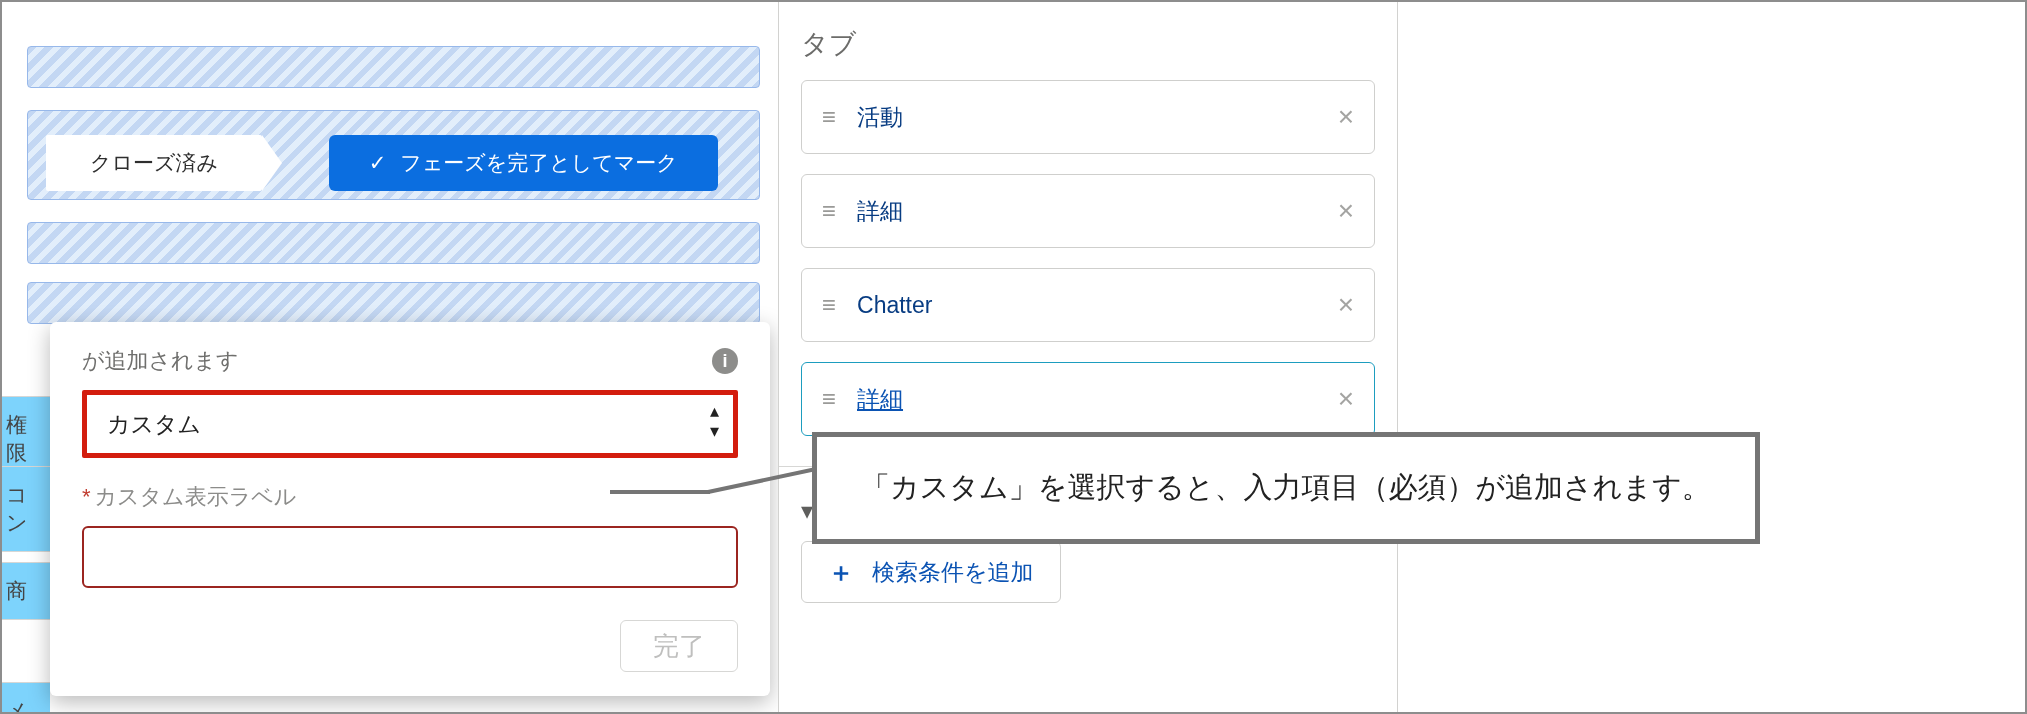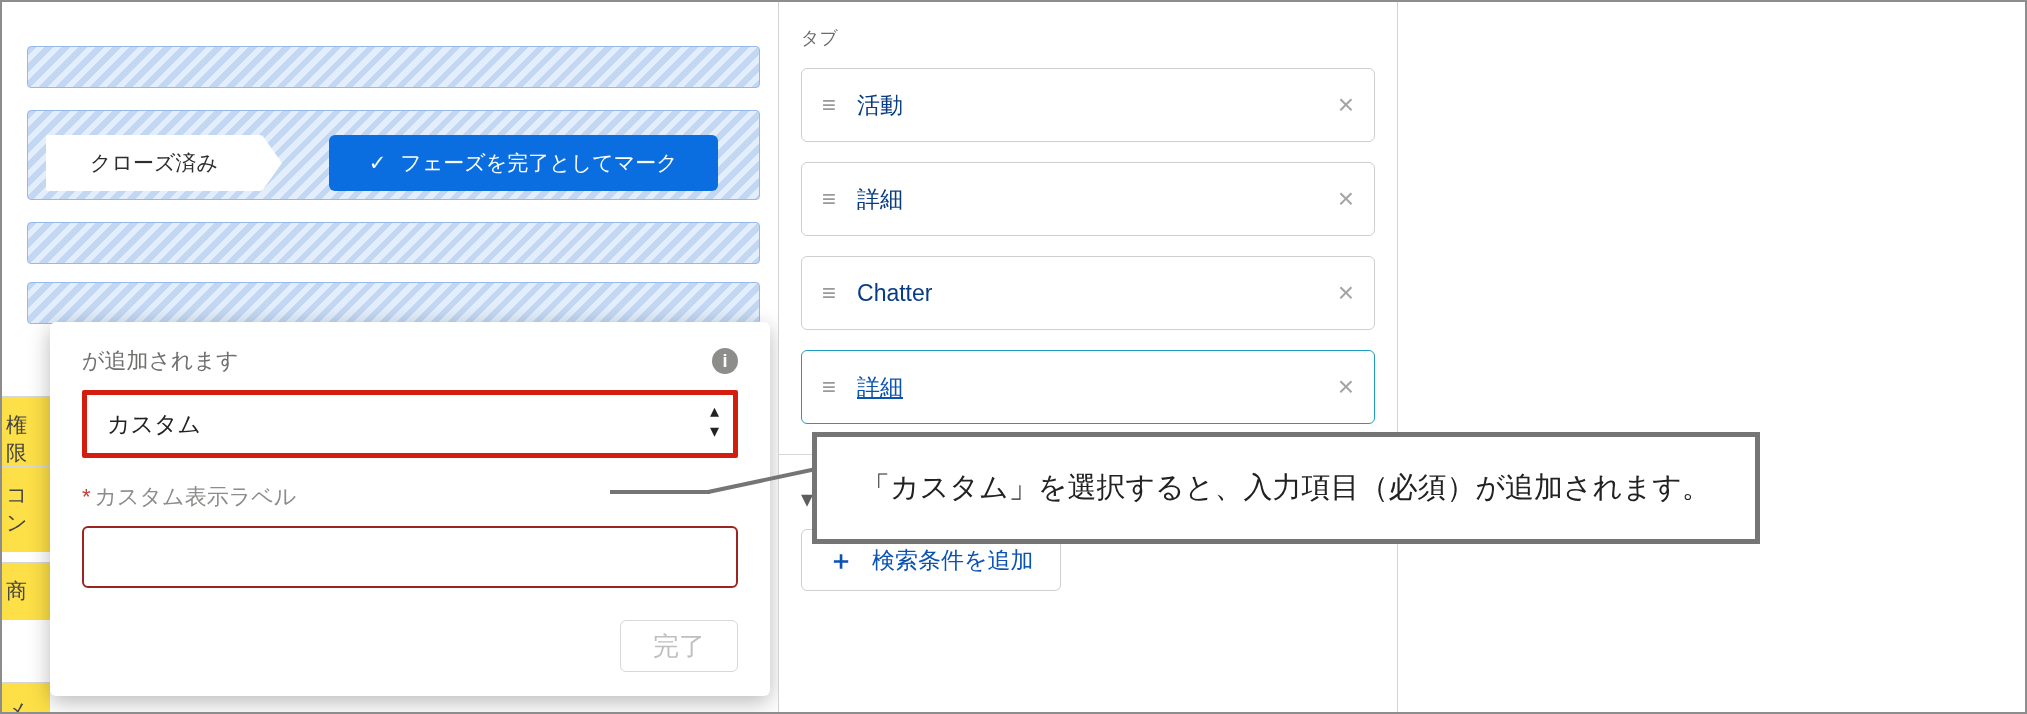--- a/index.html
+++ b/index.html
@@ -12,37 +12,37 @@
   .comp-bar.c2{top:220px}
   .comp-bar.c3{top:280px}
   
   .phase-row{position:absolute;left:25px;right:12px;top:108px;height:90px;border:1px solid #97b8ea;border-radius:4px;background:repeating-linear-gradient(135deg,#c3d7f3 0 6px,#e2eefb 6px 12px);padding:24px 18px 0 18px;box-sizing:border-box}
   .phase-chip{display:inline-flex;align-items:center;height:56px;padding:0 44px;background:#fff;color:#2e2e2e;font-size:21px;border-radius:2px;position:relative}
   .phase-chip::after{content:"";position:absolute;right:-20px;top:0;border-top:28px solid transparent;border-bottom:28px solid transparent;border-left:20px solid #fff}
   .phase-btn{display:inline-flex;align-items:center;height:56px;margin-left:62px;padding:0 40px;background:#0b6ee0;color:#fff;font-size:21px;border-radius:6px;gap:14px}
   .check-icon{display:inline-block}
 
   
-  .side-frag{position:absolute;left:0;border-top:1px solid #d7d7d5;border-bottom:1px solid #d7d7d5;font-size:21px;padding:14px 4px;color:#444;width:40px;background:#fde047}
+  .side-frag{position:absolute;left:0;border-top:1px solid #d7d7d5;border-bottom:1px solid #d7d7d5;font-size:21px;padding:14px 4px;color:#444;width:40px;background:#7dd3fc}
 
   
   .modal{position:absolute;left:48px;top:320px;width:720px;background:#fff;border-radius:6px;box-shadow:0 6px 22px rgba(0,0,0,.28);padding:24px 32px 24px 32px;box-sizing:border-box}
   .modal-title-row{display:flex;align-items:center;justify-content:space-between;color:#6f6f6d;font-size:22px;margin-bottom:14px}
   .info-icon{width:26px;height:26px;border-radius:50%;background:#8d8d8b;color:#fff;font-size:18px;font-weight:bold;display:flex;align-items:center;justify-content:center}
   .modal-select{position:relative;height:58px;border:5px solid #d31d0e;border-radius:2px;display:flex;align-items:center;padding:0 20px;font-size:23px;color:#222}
   .spinner{position:absolute;right:14px;top:6px;font-size:18px;line-height:20px;color:#222}
   .req-mark{color:#c13c30;margin-right:4px}
   .sub-label{margin-top:24px;font-size:22px;color:#8c8c8a}
   .modal-input{margin-top:14px;height:58px;border:2px solid #9b2520;border-radius:6px}
   .err{margin-top:12px;color:#b32519;font-size:21px}
   .done-btn{float:right;margin-top:32px;height:50px;padding:0 32px;border:1px solid #d7d7d5;border-radius:6px;color:#bfbfbe;font-size:26px;background:#fff;display:flex;align-items:center}
 
   
   .panel{position:absolute;left:776px;top:0;width:620px;height:100%;border-left:1px solid #d2d2d0;border-right:1px solid #d2d2d0;box-sizing:border-box;padding:24px 22px 0 22px;background:#fff}
-  .panel-head{font-size:18px;color:#6c6c6a;margin-bottom:18px}
+  .panel-head{font-size:27px;color:#6c6c6a;margin-bottom:18px}
   .tab-item{height:72px;border:1px solid #cfcfcd;border-radius:6px;display:flex;align-items:center;padding:0 20px;margin-bottom:20px;font-size:23px}
   .tab-item.selected{border-color:#1d9dbf}
   .drag-icon{color:#9a9a98;margin-right:22px;font-size:24px;letter-spacing:-1px}
   .tab-label{color:#083c82}
   .tab-label.link{text-decoration:underline;color:#0b53b3}
   .close-x{margin-left:auto;color:#a4a4a2;font-size:28px}
   .section-sep{height:0;border-top:1px solid #d7d7d5;margin:30px -22px 0 -22px}
   .disp-row{color:#5e5e5c;font-size:24px;padding:28px 0 0 0;display:flex;align-items:center;gap:14px}
   .cond-head{font-size:22px;color:#6c6c6a;margin-top:44px}
   .add-filter{display:inline-flex;align-items:center;gap:18px;margin-top:14px;height:60px;border:1px solid #cfcfcd;border-radius:6px;padding:0 26px;color:#0b53b3;font-size:23px}

